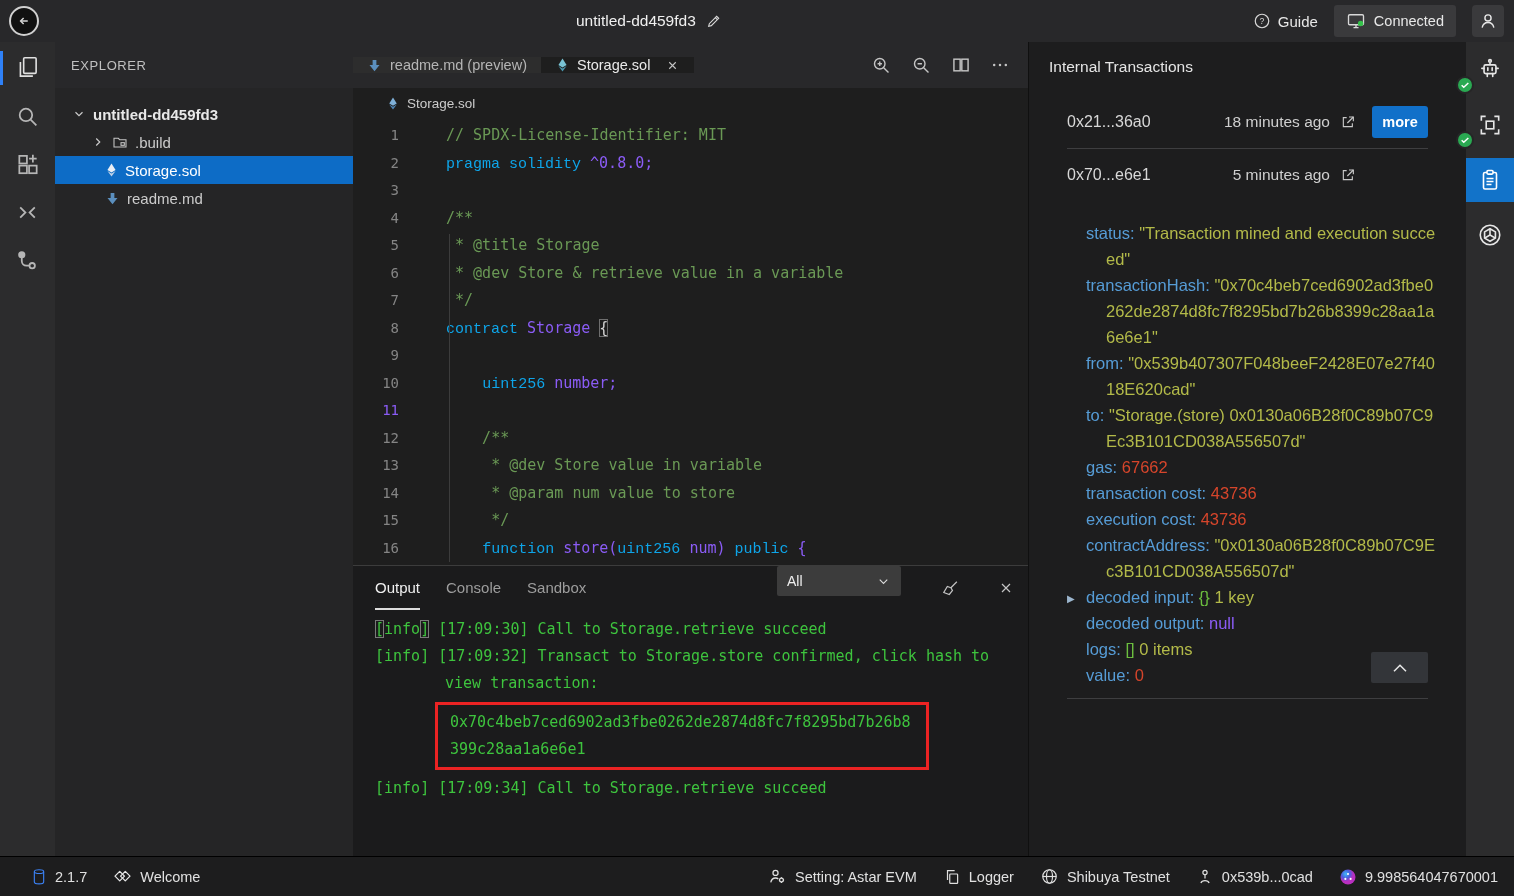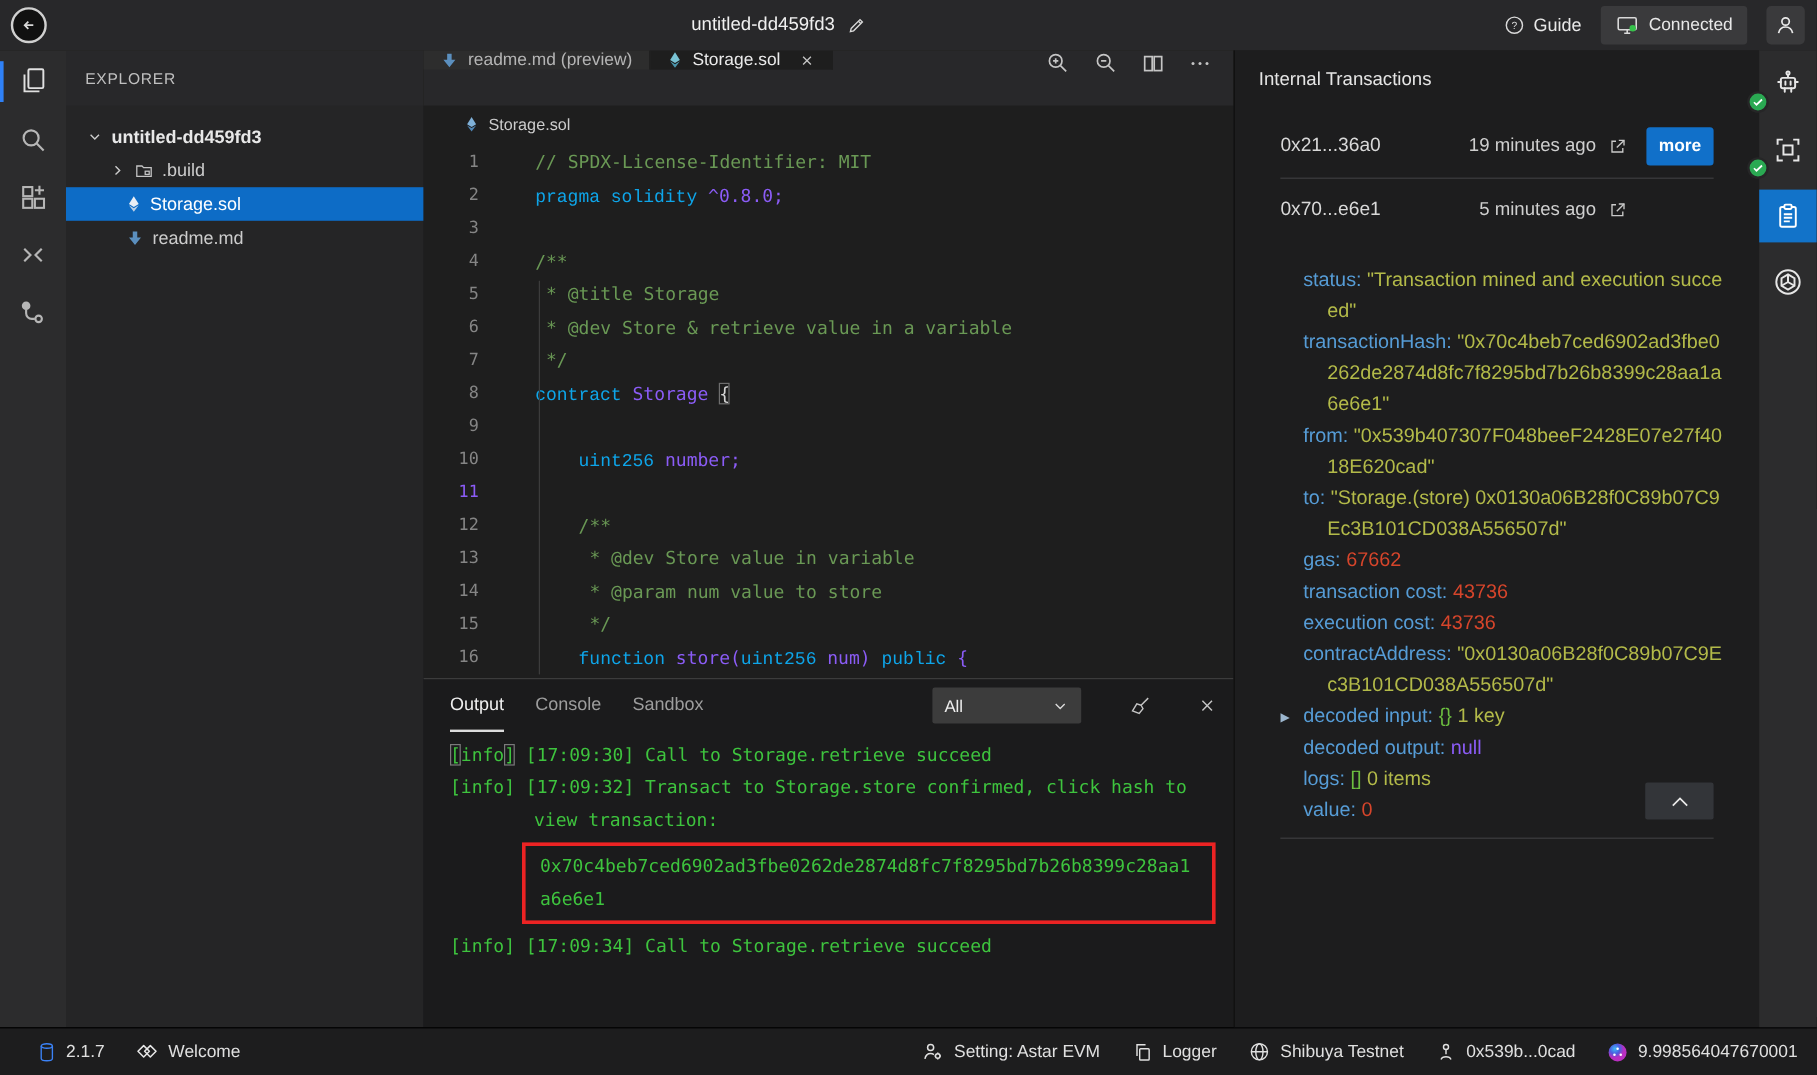--- a/index.html
+++ b/index.html
@@ -33,53 +33,53 @@
                font-size:13px; letter-spacing:.6px; color:#c0c0c0; }
   .tree { padding-top:12px; font-size:15px; color:#cccccc; }
   .trow { height:28px; display:flex; align-items:center; gap:7px; }
   .trow.root { padding-left:17px; font-weight:bold; color:#e8e8e8; }
   .trow.folder { padding-left:36px; }
   .trow.file { padding-left:50px; }
   .trow.selected { background:#0d6cc6; color:#ffffff; }
 
   
   .editor-col { flex:0 0 675px; display:flex; flex-direction:column; background:#1e1e1e; }
-  .tabbar { flex:0 0 46px; background:#28282a; display:flex; align-items:flex-start; }
+  .tabbar { flex:0 0 46px; background:#28282a; display:flex; align-items:center; }
   .tab { display:flex; align-items:center; gap:8px; padding:0 14px; font-size:14.5px; color:#b5b5b5;
          background:#2d2d2d; border-right:1px solid #1e1e1e; }
   .tab.active { background:#1e1e1e; color:#eaeaea; }
   .tab .close-x { margin-left:8px; display:flex; align-items:center; }
   .tab-toolbar { margin-left:auto; display:flex; align-items:center; gap:19px; padding-right:18px; }
   .breadcrumb { flex:0 0 30px; display:flex; align-items:center; gap:8px; padding-left:34px;
                 color:#cccccc; font-size:13.5px; }
 
   .code { flex:1; position:relative; padding-top:4px; font-family:"DejaVu Sans Mono", monospace;
           font-size:15px; overflow:hidden; }
   .code-line { display:flex; height:27.5px; line-height:27.5px; }
   .ln { flex:0 0 70px; text-align:right; padding-right:24px; color:#858585; font-size:14px; }
   .ln.active { color:#8b5cf6; }
   .lc { white-space:pre; padding-left:23px; }
   .tk-k { color:#0ea5e9;font-family:Liberation Mono, monospace; } .tk-c { color:#6a9955; } .tk-t { color:#8b5cf6; }
   .tk-b { color:#d4d4d4; outline:1px solid #6e6e6e; outline-offset:-1px; }
   .indent-guide { position:absolute; left:96px; top:116px; height:328px; width:1px; background:#3c3c3c; }
 
   
   .output { flex:0 0 291px; background:#1b1b1c; border-top:1px solid #3c3c3c; display:flex; flex-direction:column; }
-  .out-header { flex:0 0 44px; display:flex; align-items:center; gap:26px; padding:0 14px 0 22px;
+  .out-header { flex:0 0 44px; display:flex; gap:26px; padding:0 14px 0 22px;
                 font-size:15px; color:#9d9d9d; }
   .out-tab { height:44px; display:flex; align-items:center; border-bottom:2px solid transparent; }
   .out-tab.active { color:#f0f0f0; border-bottom-color:#dcdcdc; }
   .filter { margin-left:auto; width:124px; height:30px; background:#3c3c3c; color:#eeeeee; border-radius:2px;
             display:flex; align-items:center; padding:0 10px; font-size:14px; gap:4px; }
   .filter .chev { margin-left:auto; display:flex; }
   .out-icon { display:flex; align-items:center; }
   .out-logs { flex:1; padding:6px 14px 0 22px; font-family:"DejaVu Sans Mono", monospace;
               font-size:15px; color:#3ec43e; overflow:hidden; }
   .log-msg { line-height:27px; padding-left:70px; text-indent:-70px; }
-  .hash-box { margin:5px 0 5px 60px; width:578px; border:3px solid #ec2323; padding:4px 12px;
+  .hash-box { margin:5px 0 5px 60px; width:494px; border:3px solid #ec2323; padding:4px 12px;
               line-height:27px; word-break:break-all; }
   .bm { outline:1px solid #7a7a7a; outline-offset:-1px; }
 
   
   .rightpanel { flex:0 0 438px; background:#1d1d1e; border-left:1px solid #101010; position:relative; }
   .rp-title { padding:16px 20px 20px; font-size:15.5px; color:#e5e5e5; }
   .tx-row { height:52px; display:flex; align-items:center; padding:0 38px; }
   .tx-hash { font-size:16px; color:#d8d8d8; }
   .tx-time { margin-left:auto; font-size:15.5px; color:#cfcfcf; display:flex; align-items:center; gap:10px; }
   .more-btn { margin-left:16px; width:56px; height:32px; background:#1170c9; color:#fff; border:none;
@@ -416,21 +416,21 @@
           </div>
       </div>
     </div>
 
     <div class="rightpanel">
       <div class="rp-title">Internal Transactions</div>
 
       <div class="tx-row">
         <span class="tx-hash">0x21...36a0</span>
         <span class="tx-time">
-          <span>19 minutes ago</span>
+          <span>18 minutes ago</span>
           <span>
             <svg width="16" height="16" viewBox="0 0 24 24" fill="none" stroke="#c9c9c9" stroke-width="1.7">
                 <path d="M10 5.5H5v13.5h13.5V14"></path>
                 <path d="M13.5 4.5H20V11"></path>
                 <path d="M20 4.5l-9 9"></path>
               </svg>
           </span>
         </span>
         <button class="more-btn">more</button>
       </div>

